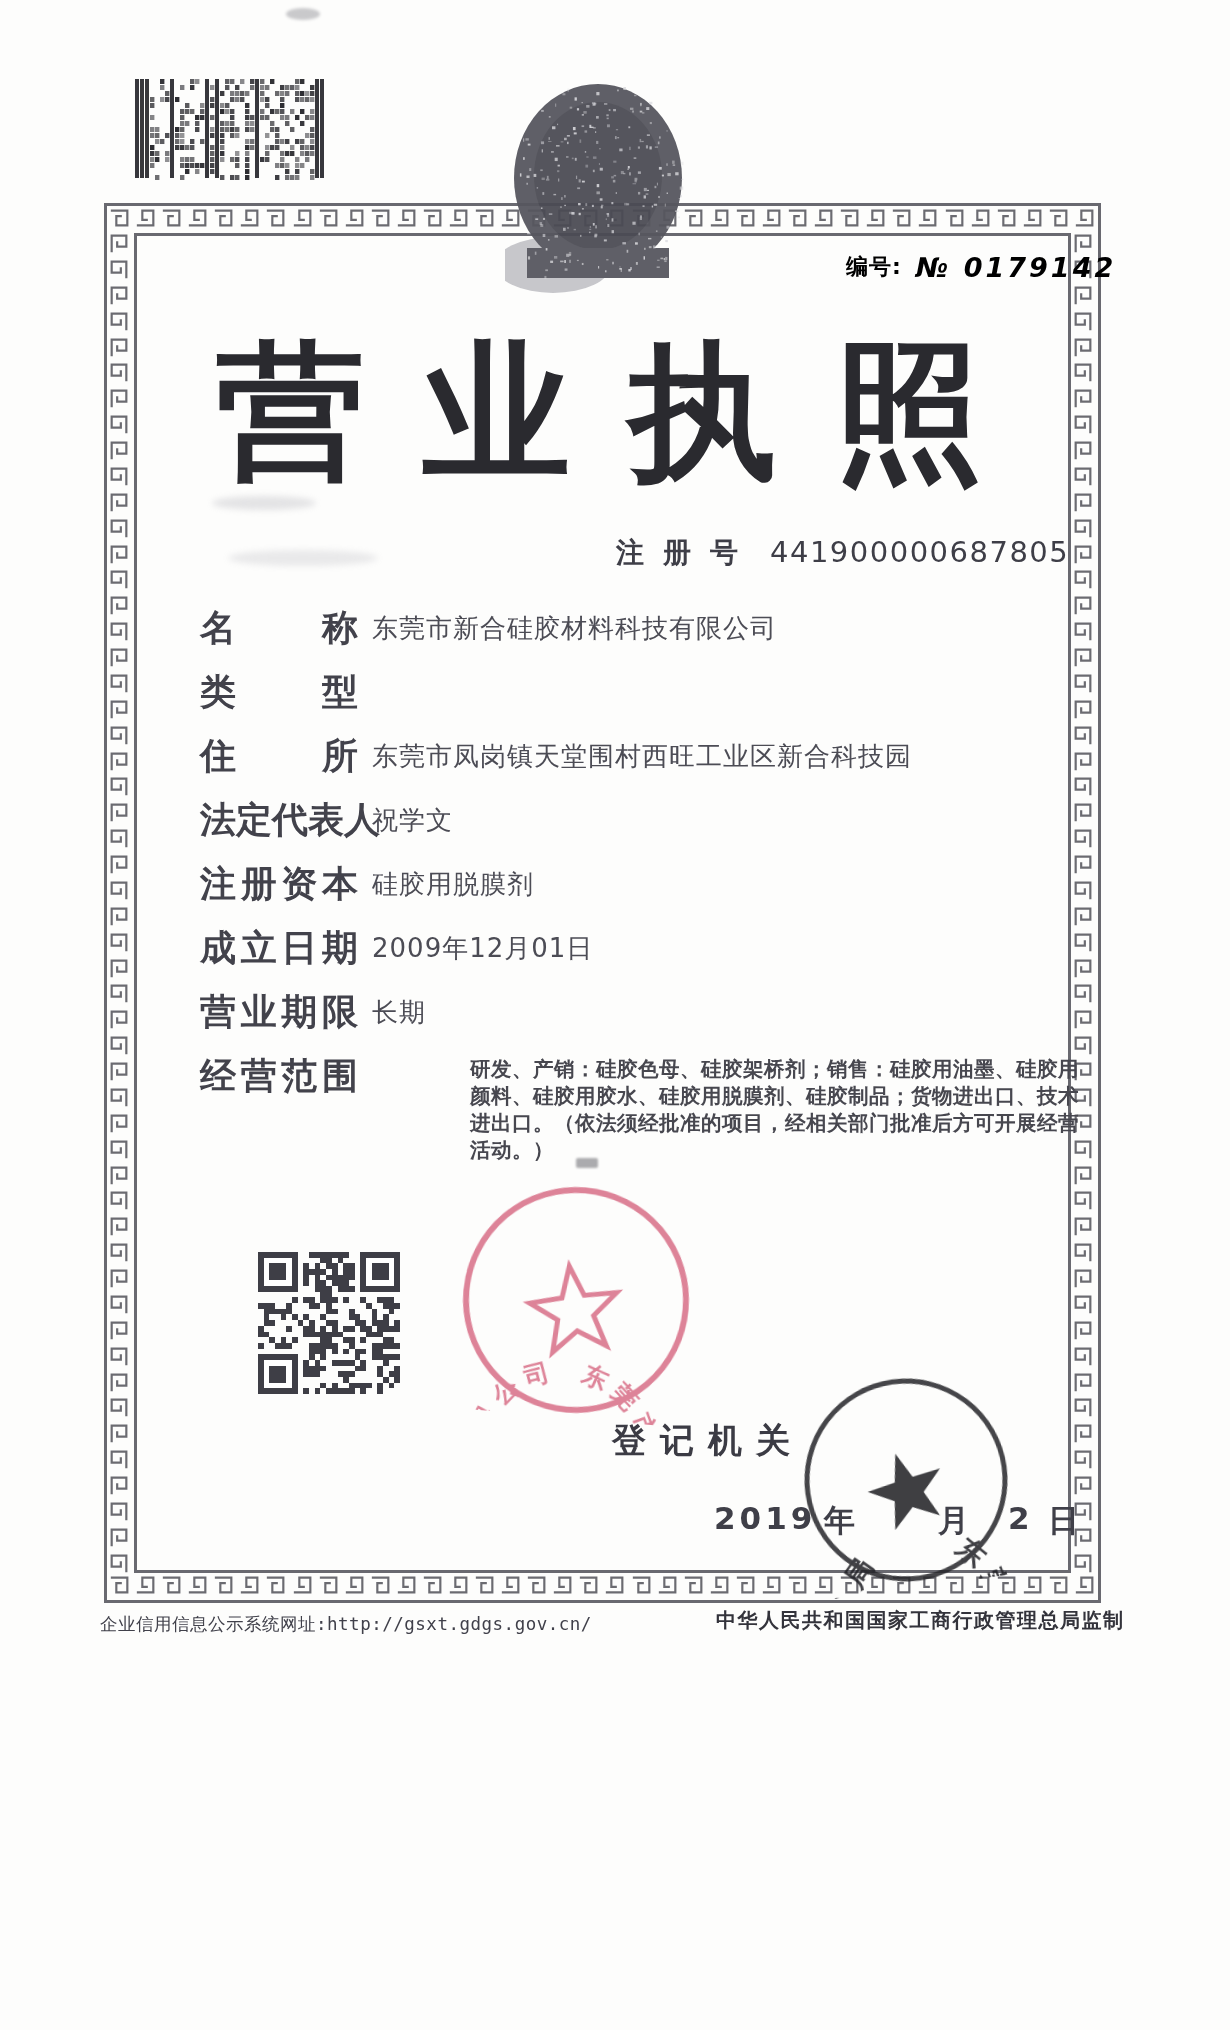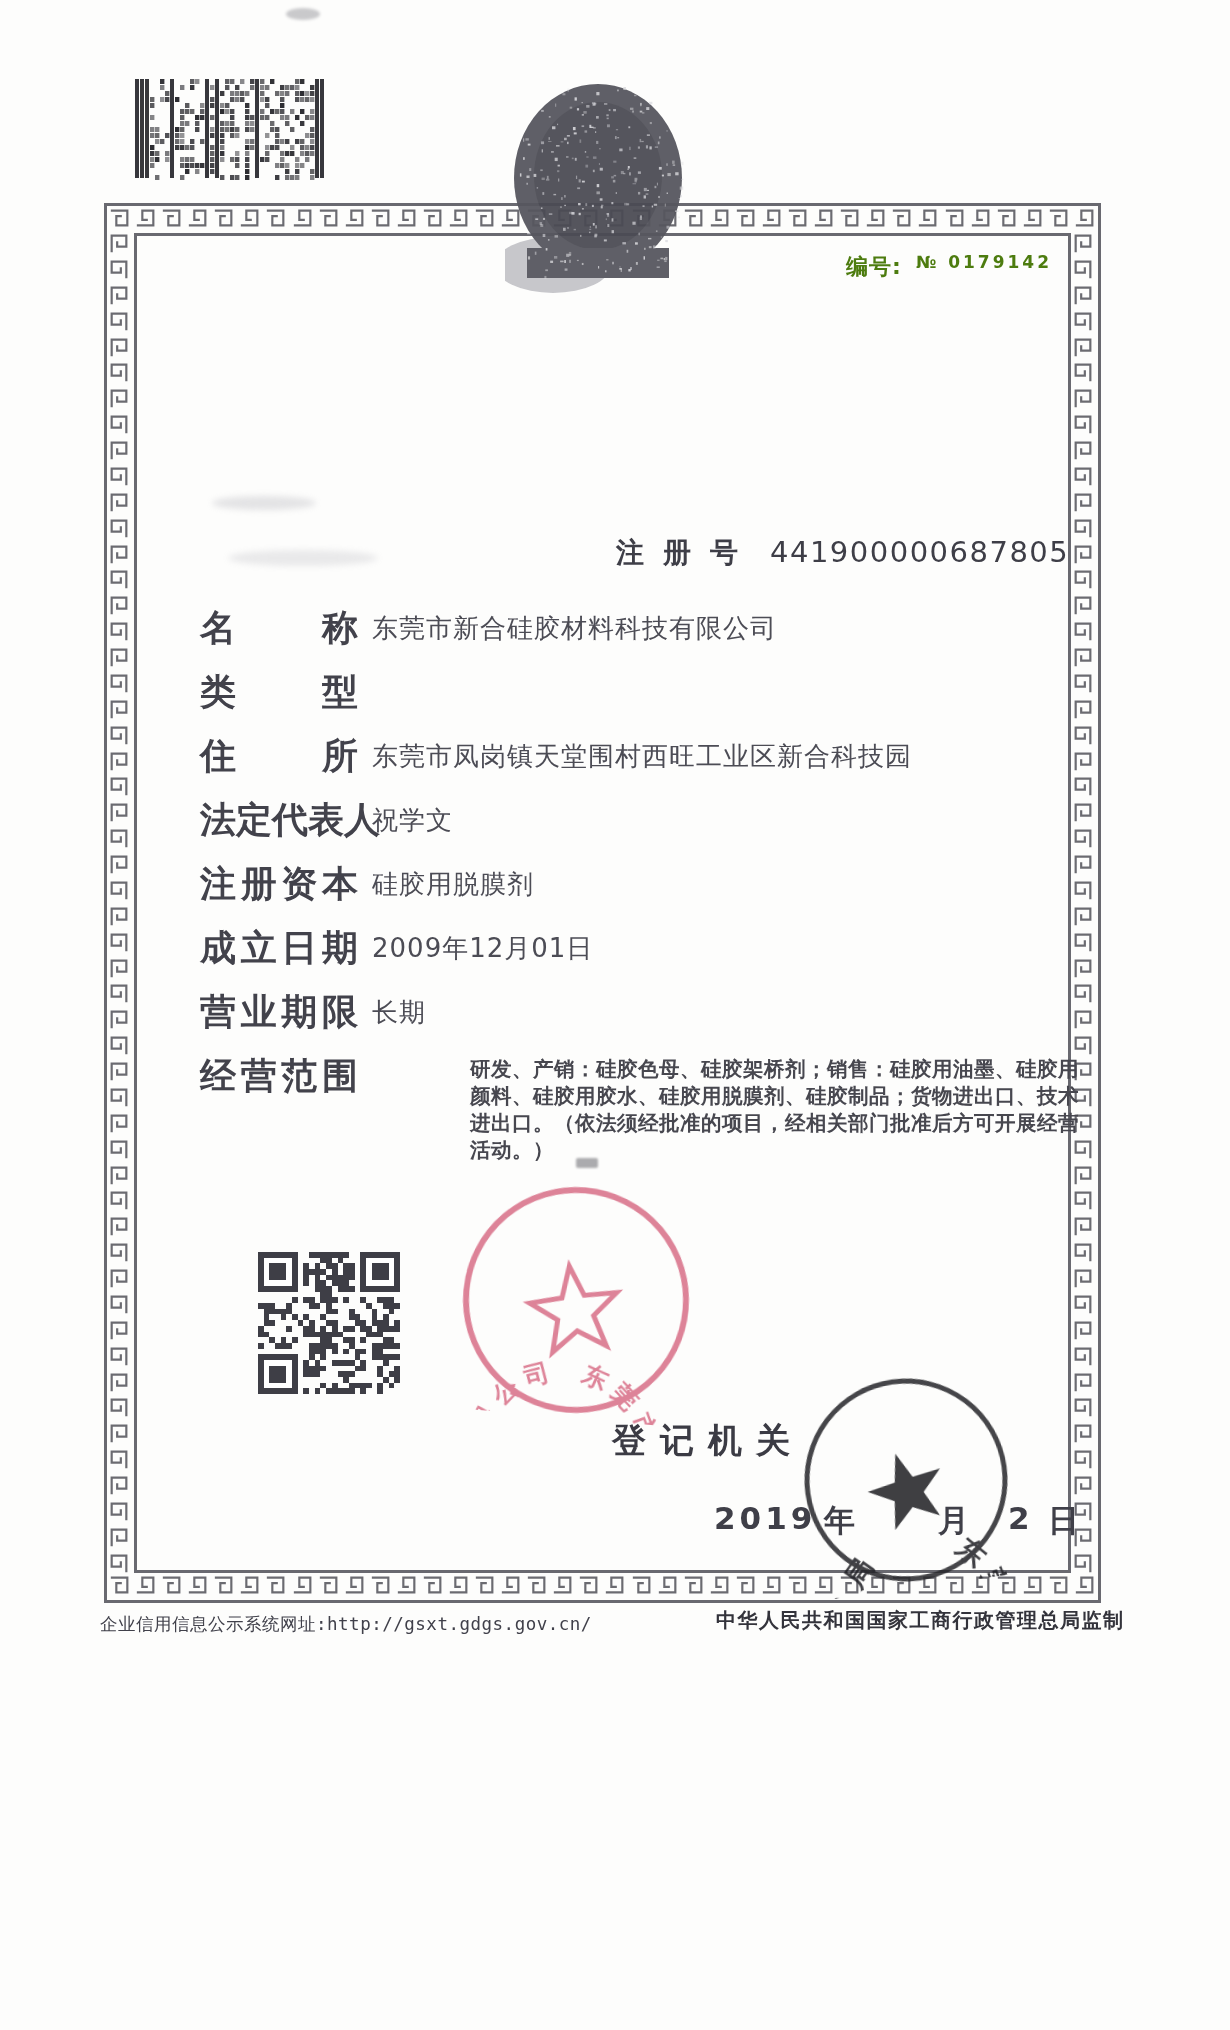--- a/index.html
+++ b/index.html
@@ -4,23 +4,23 @@
 <style>
   html,body{margin:0;padding:0;background:#ddd;}
   .page{position:relative;width:1230px;height:2030px;background:#fdfdfc;overflow:hidden;
         font-family:"DejaVu Sans",sans-serif;color:#3c3c45;}
 
   
   .barcode{position:absolute;left:135px;top:77px;width:190px;height:103px;filter:blur(.4px);z-index:1;}
   .emblem{position:absolute;left:505px;top:80px;width:185px;height:220px;filter:blur(.7px);z-index:3;opacity:.94;}
 
   
-  .serial{position:absolute;left:846px;top:252px;font-size:22px;font-weight:600;color:#4d7c0f;
+  .serial{position:absolute;left:846px;top:252px;font-size:22px;font-weight:600;color:#000000;
           letter-spacing:1px;z-index:4;display:flex;gap:14px;filter:blur(.3px);}
-  .serial .no{font-weight:700;font-size:17px;letter-spacing:3px;}
+  .serial .no{font-weight:700;font-size:27px;letter-spacing:3px;font-style:italic;}
 
   
   .frame{position:absolute;left:104px;top:203px;width:991px;height:1394px;border:3px solid #5a5a61;
          z-index:1;opacity:.9;filter:blur(.3px);}
   .frame-inner{position:absolute;inset:27px;border:3px solid #5a5a61;}
   .m-strip{position:absolute;display:flex;overflow:hidden;}
   .m-top{left:2px;right:2px;top:1px;height:25px;justify-content:space-between;}
   .m-bottom{left:2px;right:2px;bottom:1px;height:25px;justify-content:space-between;}
   .m-left{top:26px;bottom:26px;left:1px;width:25px;flex-direction:column;justify-content:space-between;}
   .m-right{top:26px;bottom:26px;right:1px;width:25px;flex-direction:column;justify-content:space-between;}
@@ -1128,20 +1128,21 @@
         <span class="mot"><svg width="22" height="22" viewBox="0 0 24 24">
             <path d="M4 22 V4 H20 V16 H10 V10" fill="none" stroke="#5c5c63" stroke-width="2.4"></path>
           </svg></span>
         <span class="mot"><svg width="22" height="22" viewBox="0 0 24 24">
             <path d="M4 22 V4 H20 V16 H10 V10" fill="none" stroke="#5c5c63" stroke-width="2.4"></path>
           </svg></span>
       </div>
     <div class="frame-inner"></div>
   </div>
 
+  <h1 class="title">营业执照</h1>
 
   <div class="regline">
     <span class="spread reg-label">
         <span>注</span>
         <span>册</span>
         <span>号</span>
       </span>
     <span class="reg-no">441900000687805</span>
   </div>
 

